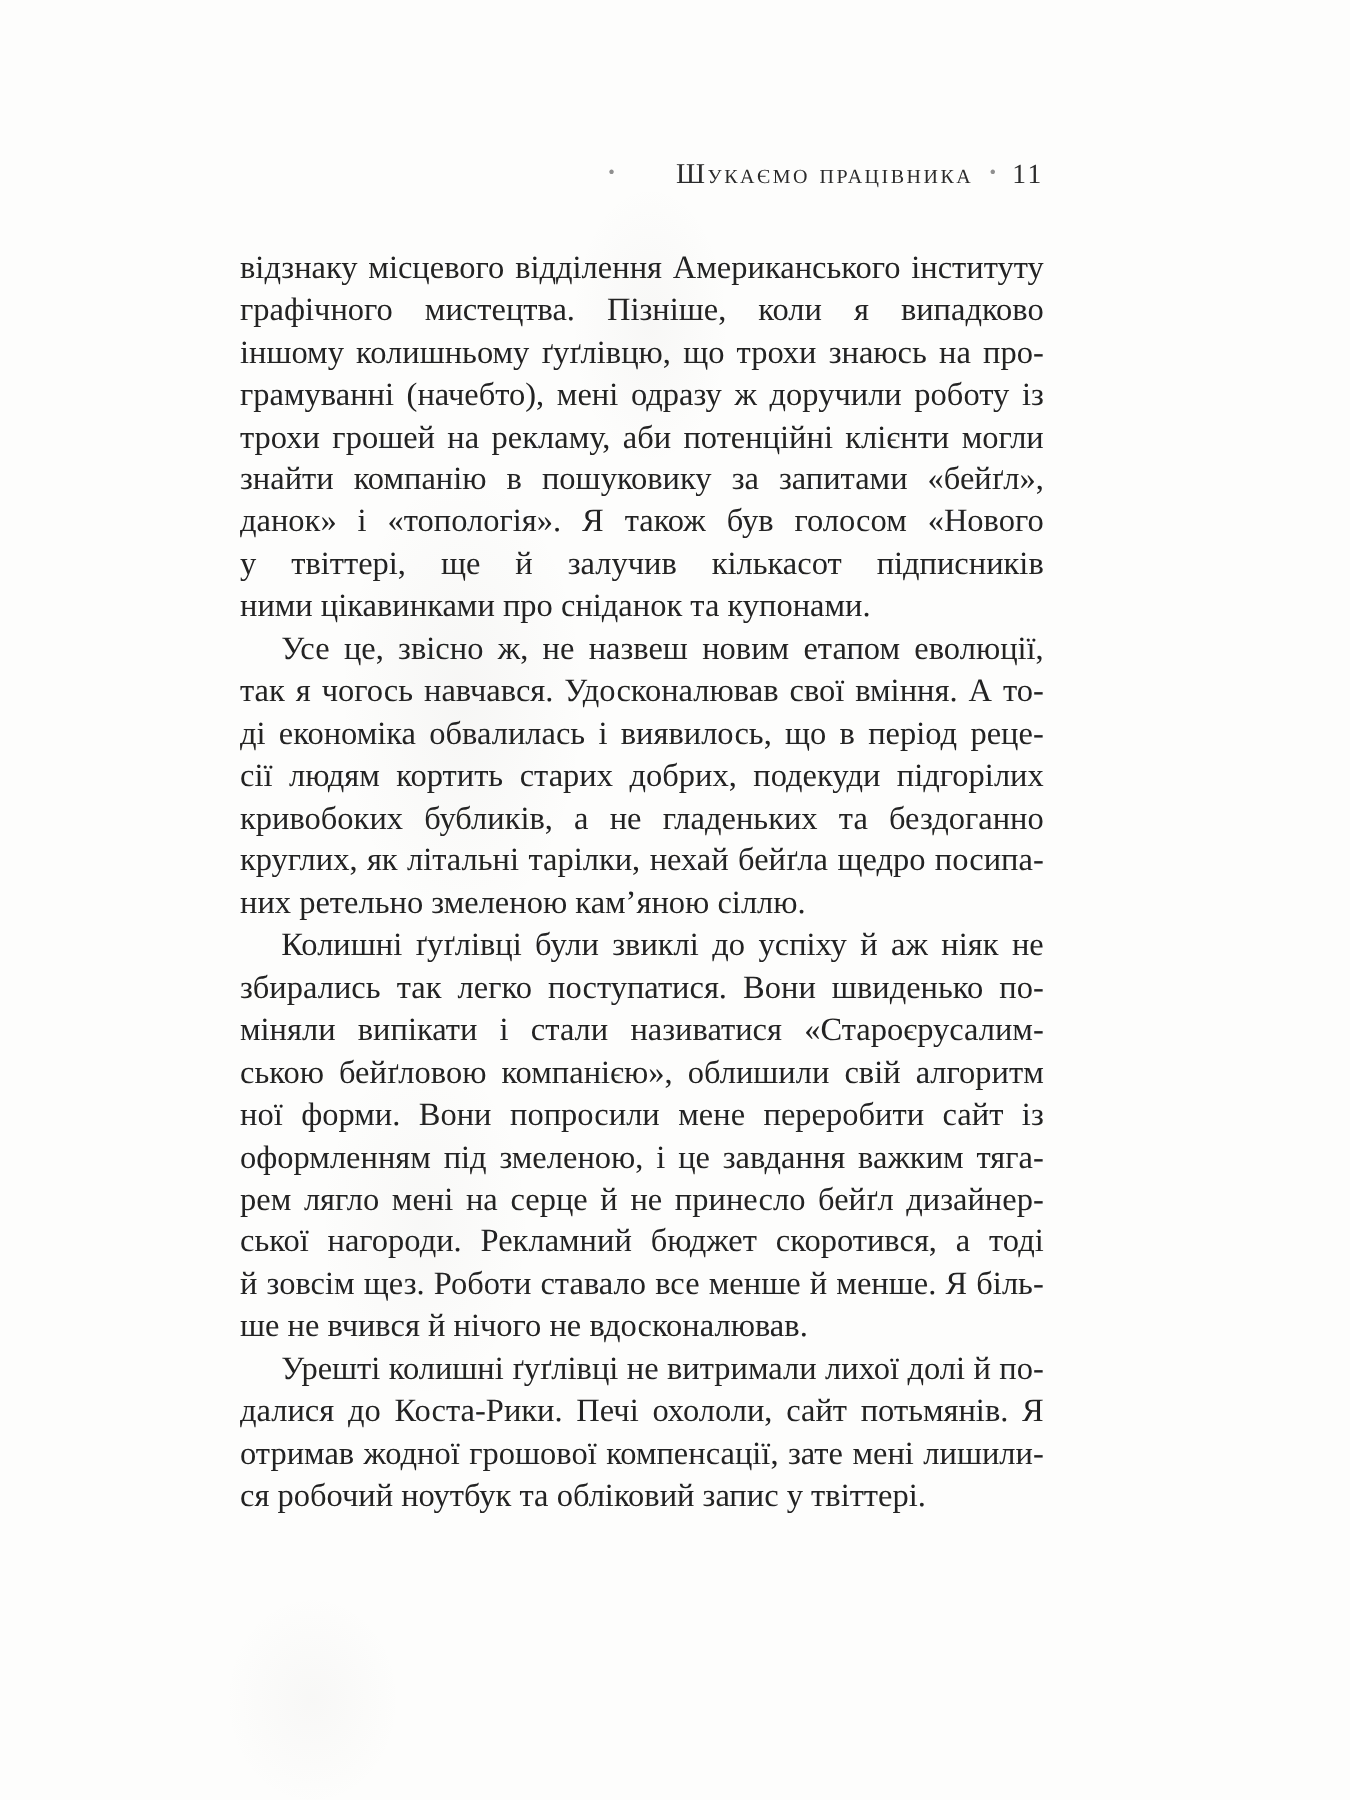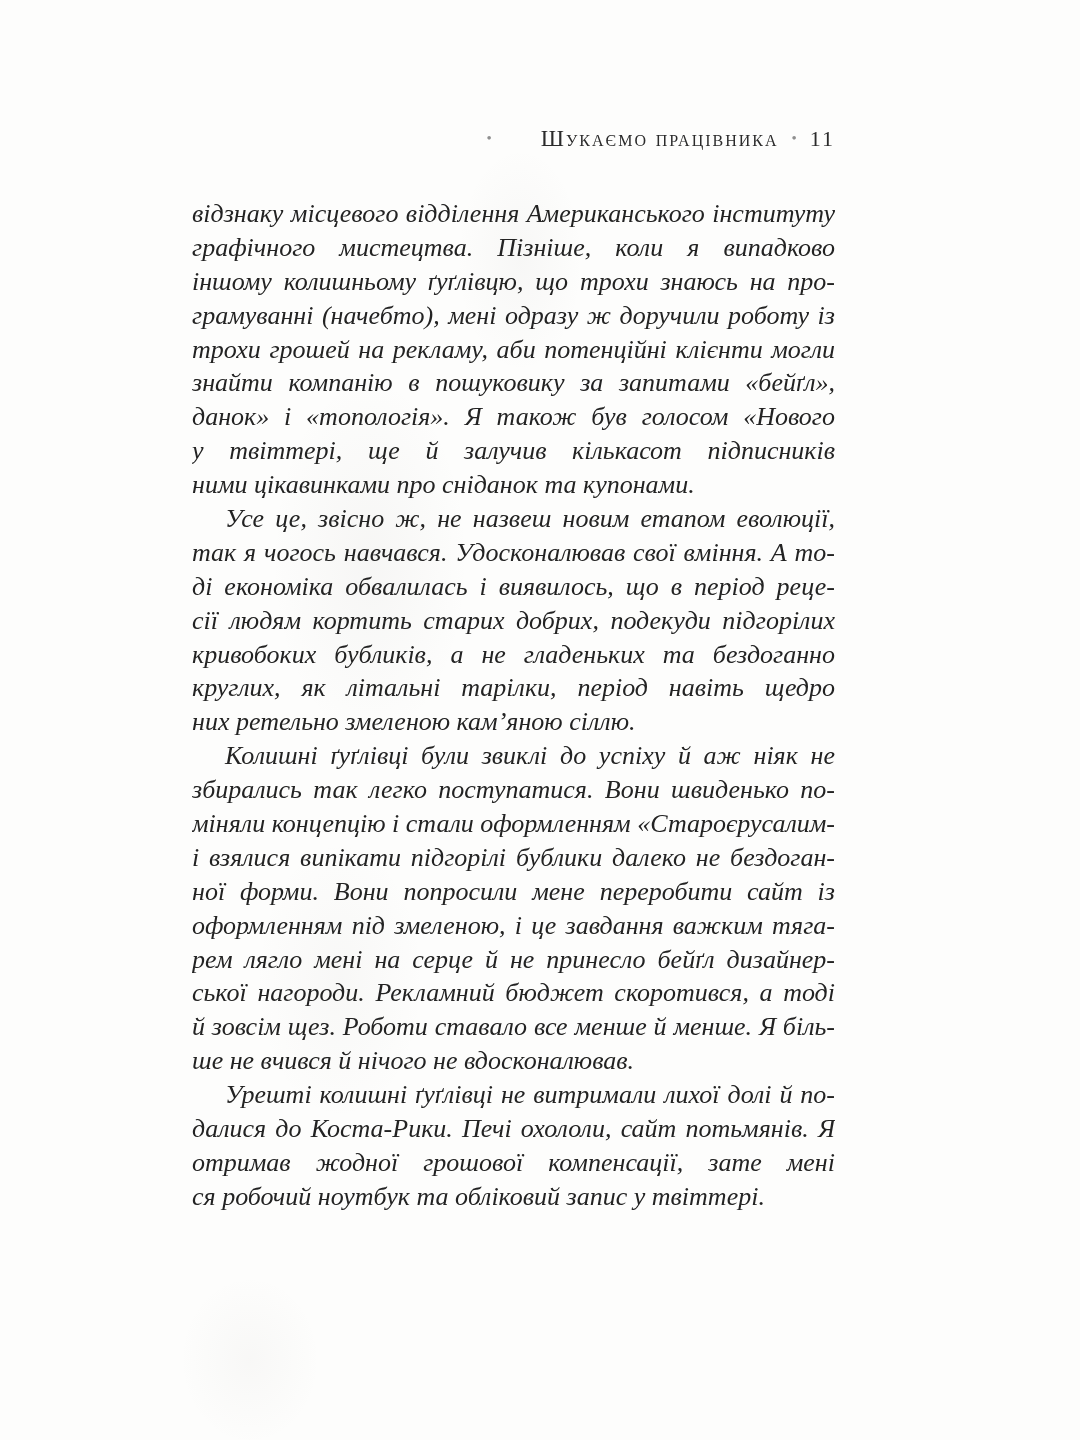--- a/index.html
+++ b/index.html
@@ -50,21 +50,20 @@
     letter-spacing: 2px;
     color: #2b2b2b;
   }
   .text-column {
     position: absolute;
     left: 192px;
     top: 197px;
     width: 643px;
     color: #232323;
     font-size: 26px;
-    font-style: italic;
   }
   .para {
     margin: 0;
     padding: 0;
   }
   .line {
     height: 33.9px;
     line-height: 33.9px;
     text-align: justify;
     text-align-last: justify;
@@ -101,28 +100,28 @@
         <div class="line">данок» і «топологія». Я також був голосом «Нового бейґла»</div>
         <div class="line">у твіттері, ще й залучив кількасот підписників різноманіт-</div>
         <div class="line last-line">ними цікавинками про сніданок та купонами.</div>
       </div>
       <div class="para">
         <div class="line first-indent">Усе це, звісно ж, не назвеш новим етапом еволюції, але</div>
         <div class="line">так я чогось навчався. Удосконалював свої вміння. А то-</div>
         <div class="line">ді економіка обвалилась і виявилось, що в період реце-</div>
         <div class="line">сії людям кортить старих добрих, подекуди підгорілих</div>
         <div class="line">кривобоких бубликів, а не гладеньких та бездоганно</div>
-        <div class="line">круглих, як літальні тарілки, період навіть щедро посипа-</div>
+        <div class="line">круглих, як літальні тарілки, нехай бейґла щедро посипа-</div>
         <div class="line last-line">них ретельно змеленою кам’яною сіллю.</div>
       </div>
       <div class="para">
         <div class="line first-indent">Колишні ґуґлівці були звиклі до успіху й аж ніяк не</div>
         <div class="line">збирались так легко поступатися. Вони швиденько по-</div>
-        <div class="line">міняли концепцію і стали оформленням «Староєрусалим-</div>
-        <div class="line">і взялися випікати підгорілі бублики далеко не бездоган-</div>
+        <div class="line">міняли випікати і стали називатися «Староєрусалим-</div>
+        <div class="line">ською бейґловою компанією», облишили свій алгоритм</div>
         <div class="line">ної форми. Вони попросили мене переробити сайт із</div>
         <div class="line">оформленням під змеленою, і це завдання важким тяга-</div>
         <div class="line">рем лягло мені на серце й не принесло бейґл дизайнер-</div>
         <div class="line">ської нагороди. Рекламний бюджет скоротився, а тоді</div>
         <div class="line">й зовсім щез. Роботи ставало все менше й менше. Я біль-</div>
         <div class="line last-line">ше не вчився й нічого не вдосконалював.</div>
       </div>
       <div class="para">
         <div class="line first-indent">Урешті колишні ґуґлівці не витримали лихої долі й по-</div>
         <div class="line">далися до Коста-Рики. Печі охололи, сайт потьмянів. Я не</div>

